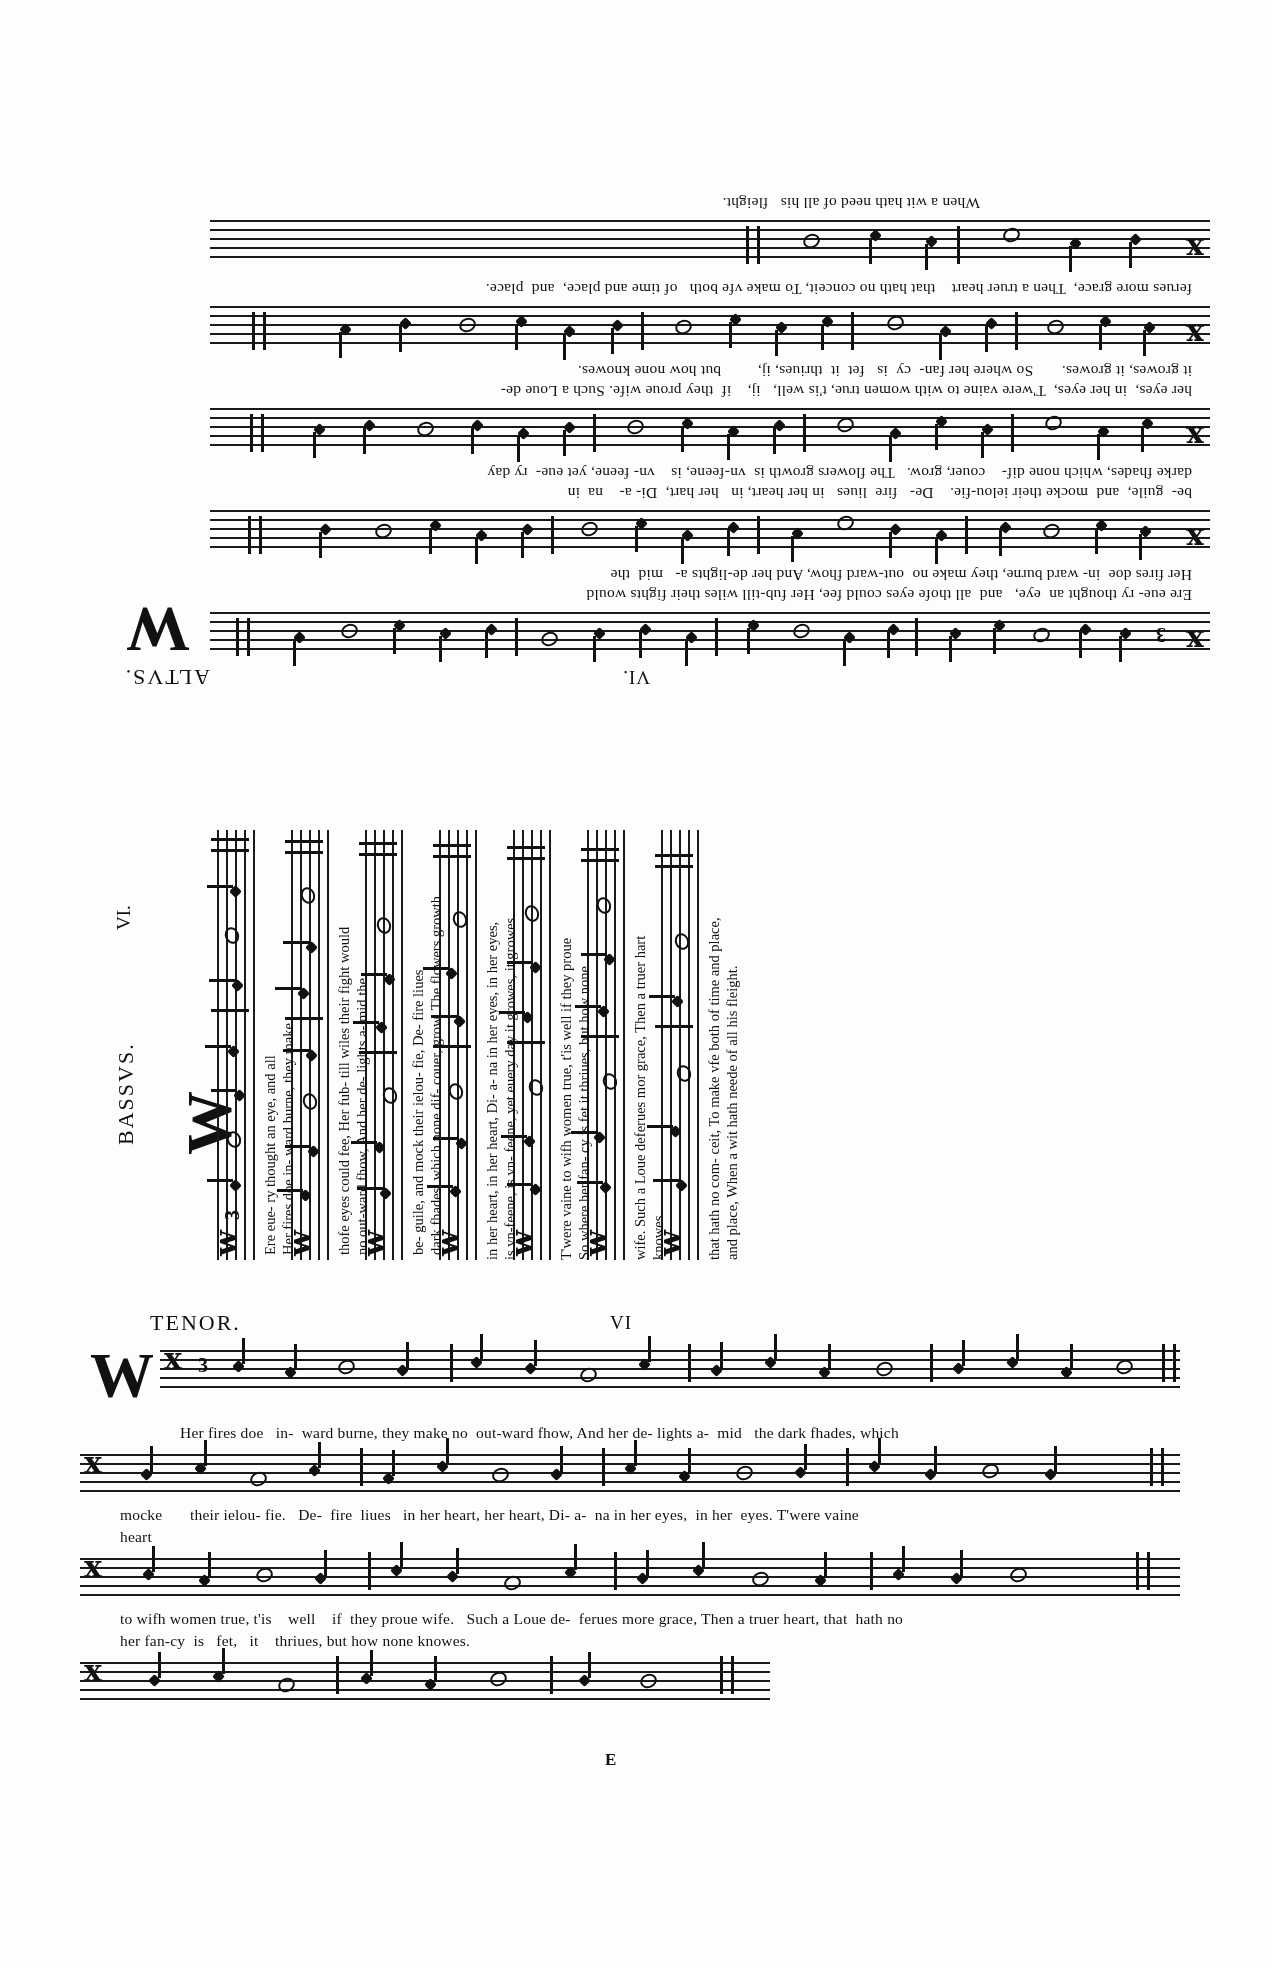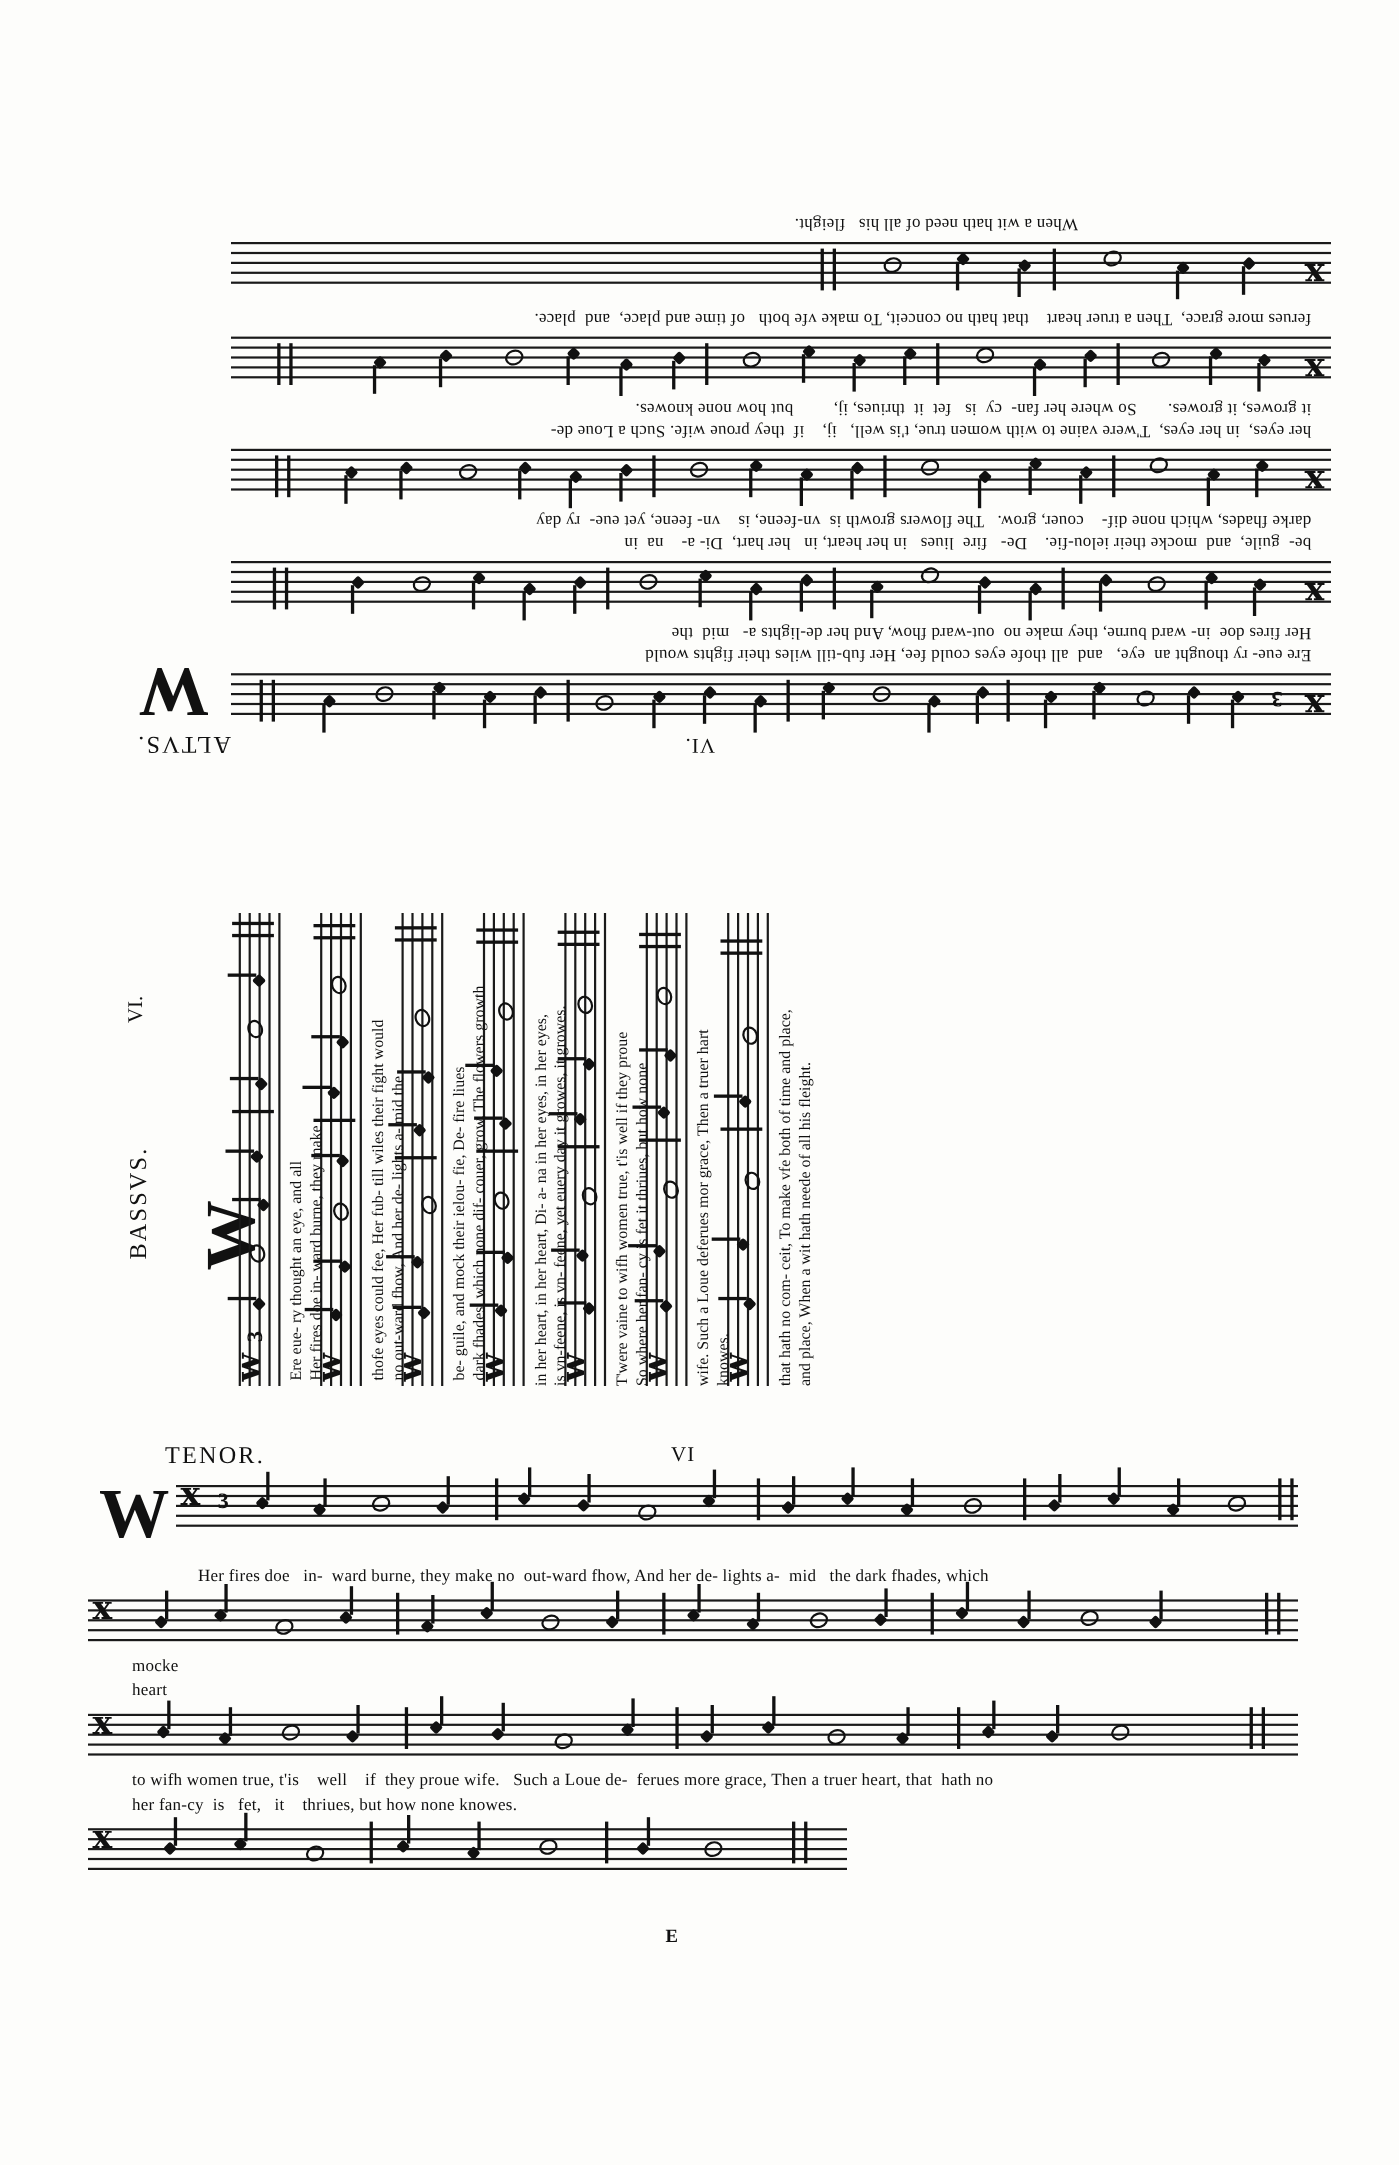--- a/index.html
+++ b/index.html
@@ -691,20 +691,21 @@
           <div class="nh dia" style="left:846px; top:24px;"></div>
             <div class="stem" style="left:854px; top:0px;"></div>
           <div class="nh open" style="left:902px; top:18px;"></div>
           <div class="nh dia" style="left:966px; top:24px;"></div>
             <div class="stem" style="left:974px; top:0px;"></div>
           <div class="dbar" style="left:1070px;"></div>
         </div>
       </div>
     </div>
     <div class="lyric" style="left:40px; top:196px;">mocke</div>
+    <div class="lyric" style="left:110px; top:196px;">their ielou- fie.   De-  fire  liues   in her heart, her heart, Di- a-  na in her eyes,  in her  eyes. T'were vaine</div>
     <div class="lyric" style="left:40px; top:218px;">heart</div>
 
     <div class="system" style="left:0px; top:246px; width:1100px;">
       <div class="staff">
         <div class="line"></div>
         <div class="line"></div>
         <div class="line"></div>
         <div class="line"></div>
         <div class="line"></div>
         <div class="notes">

